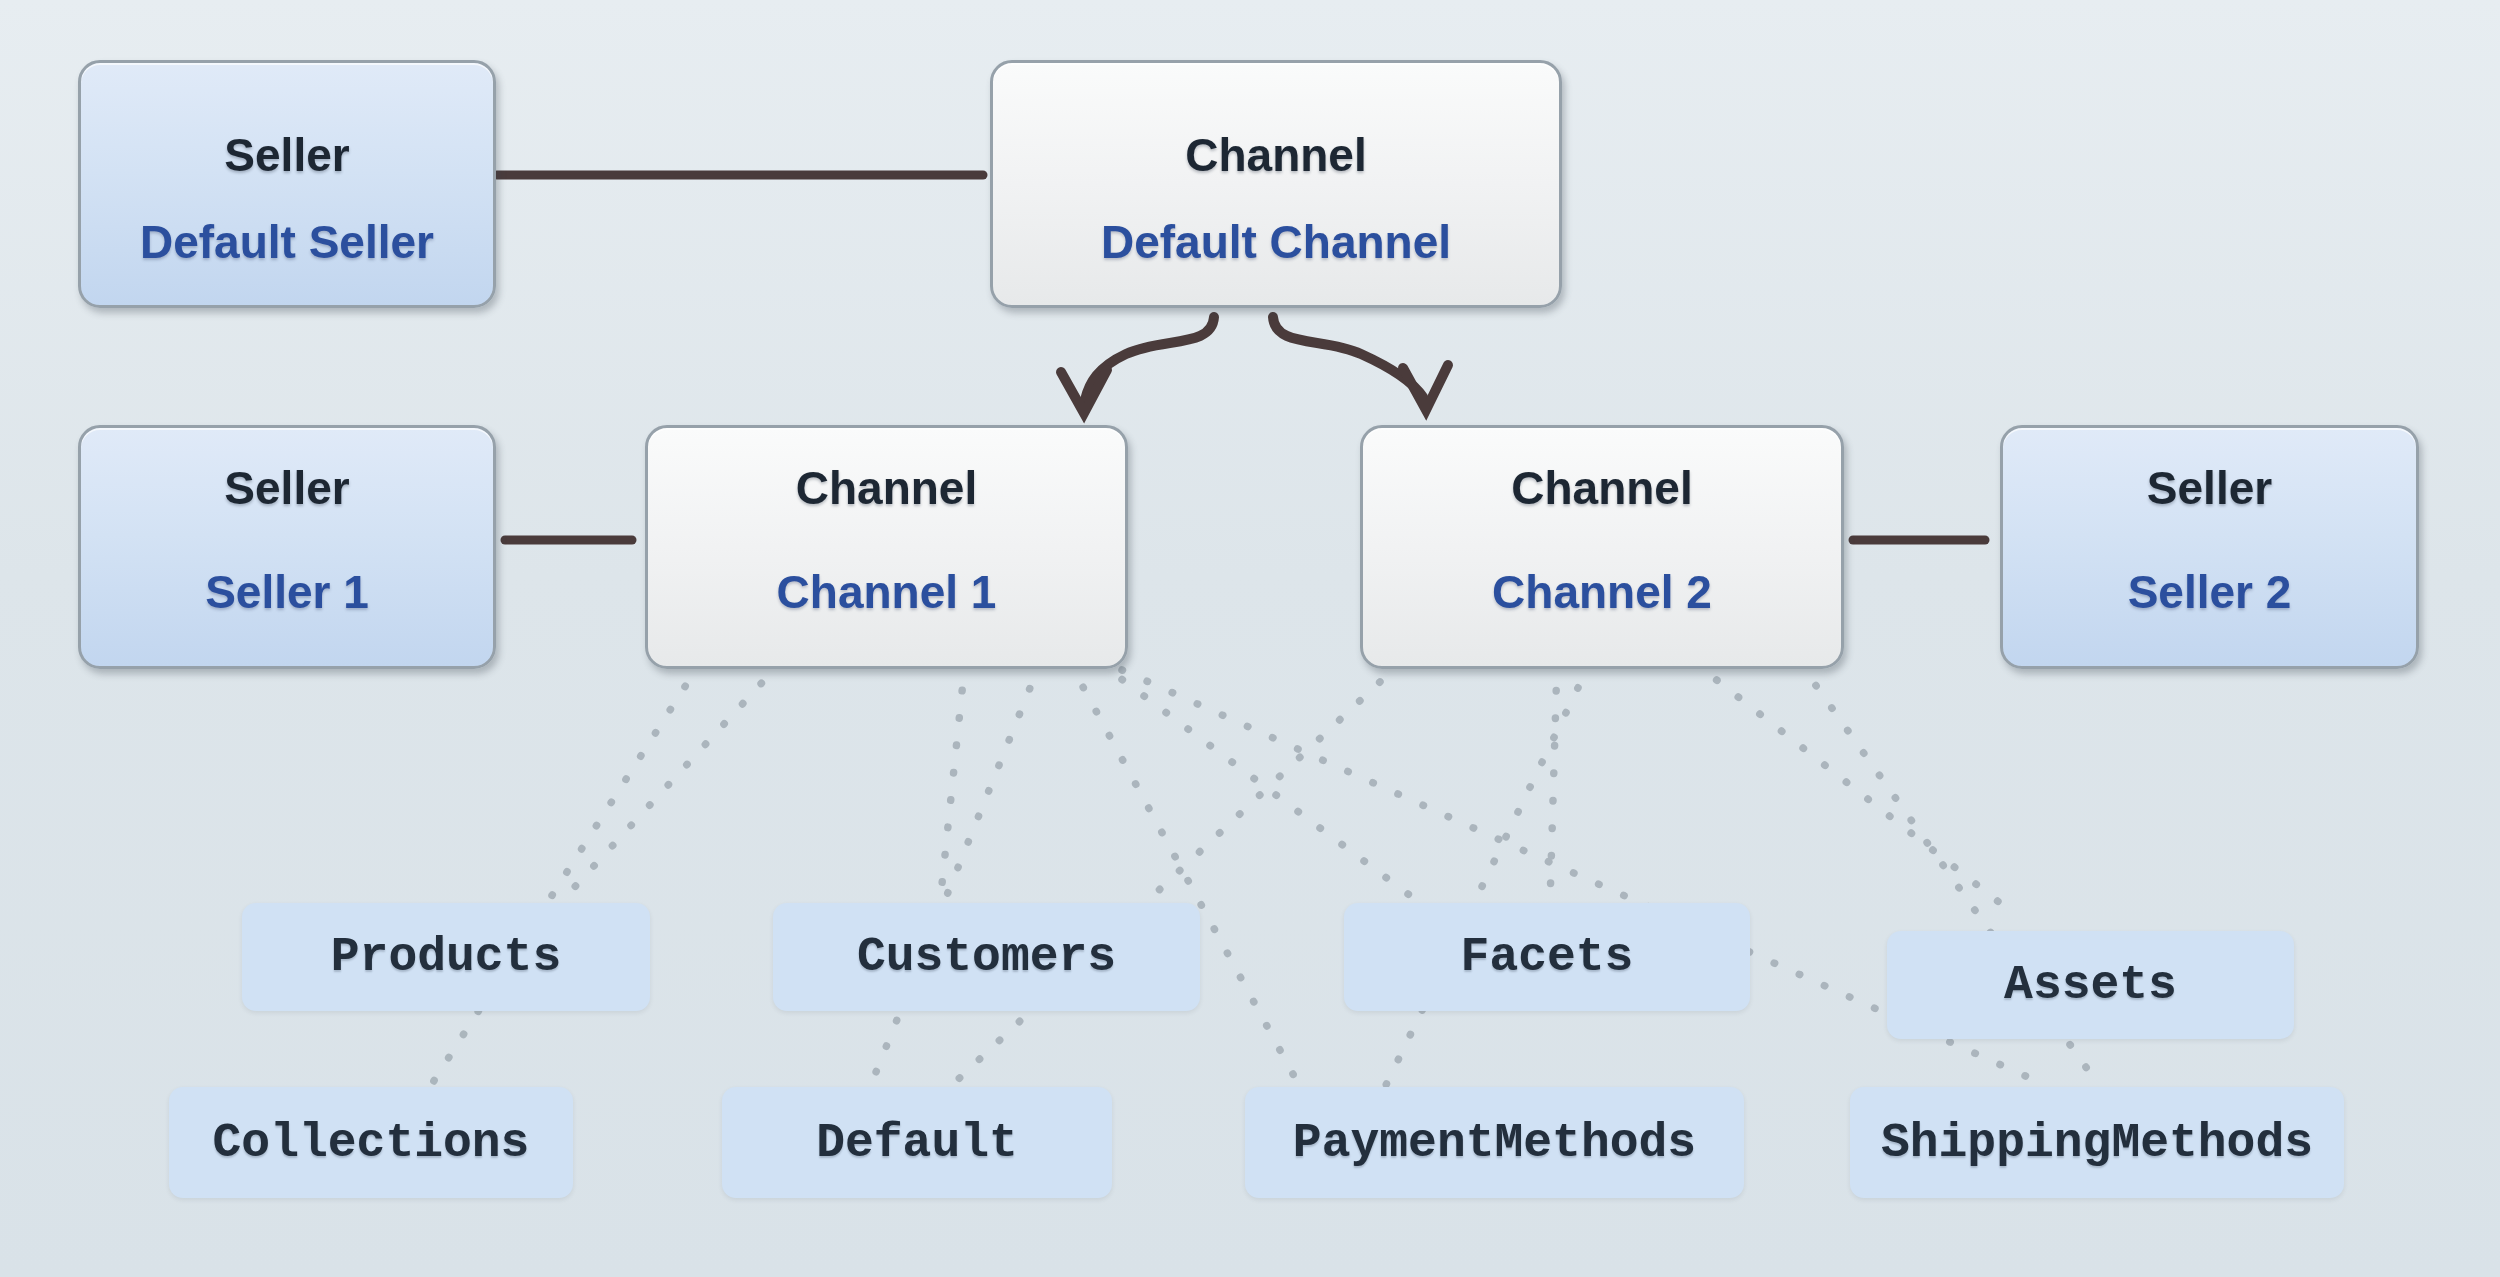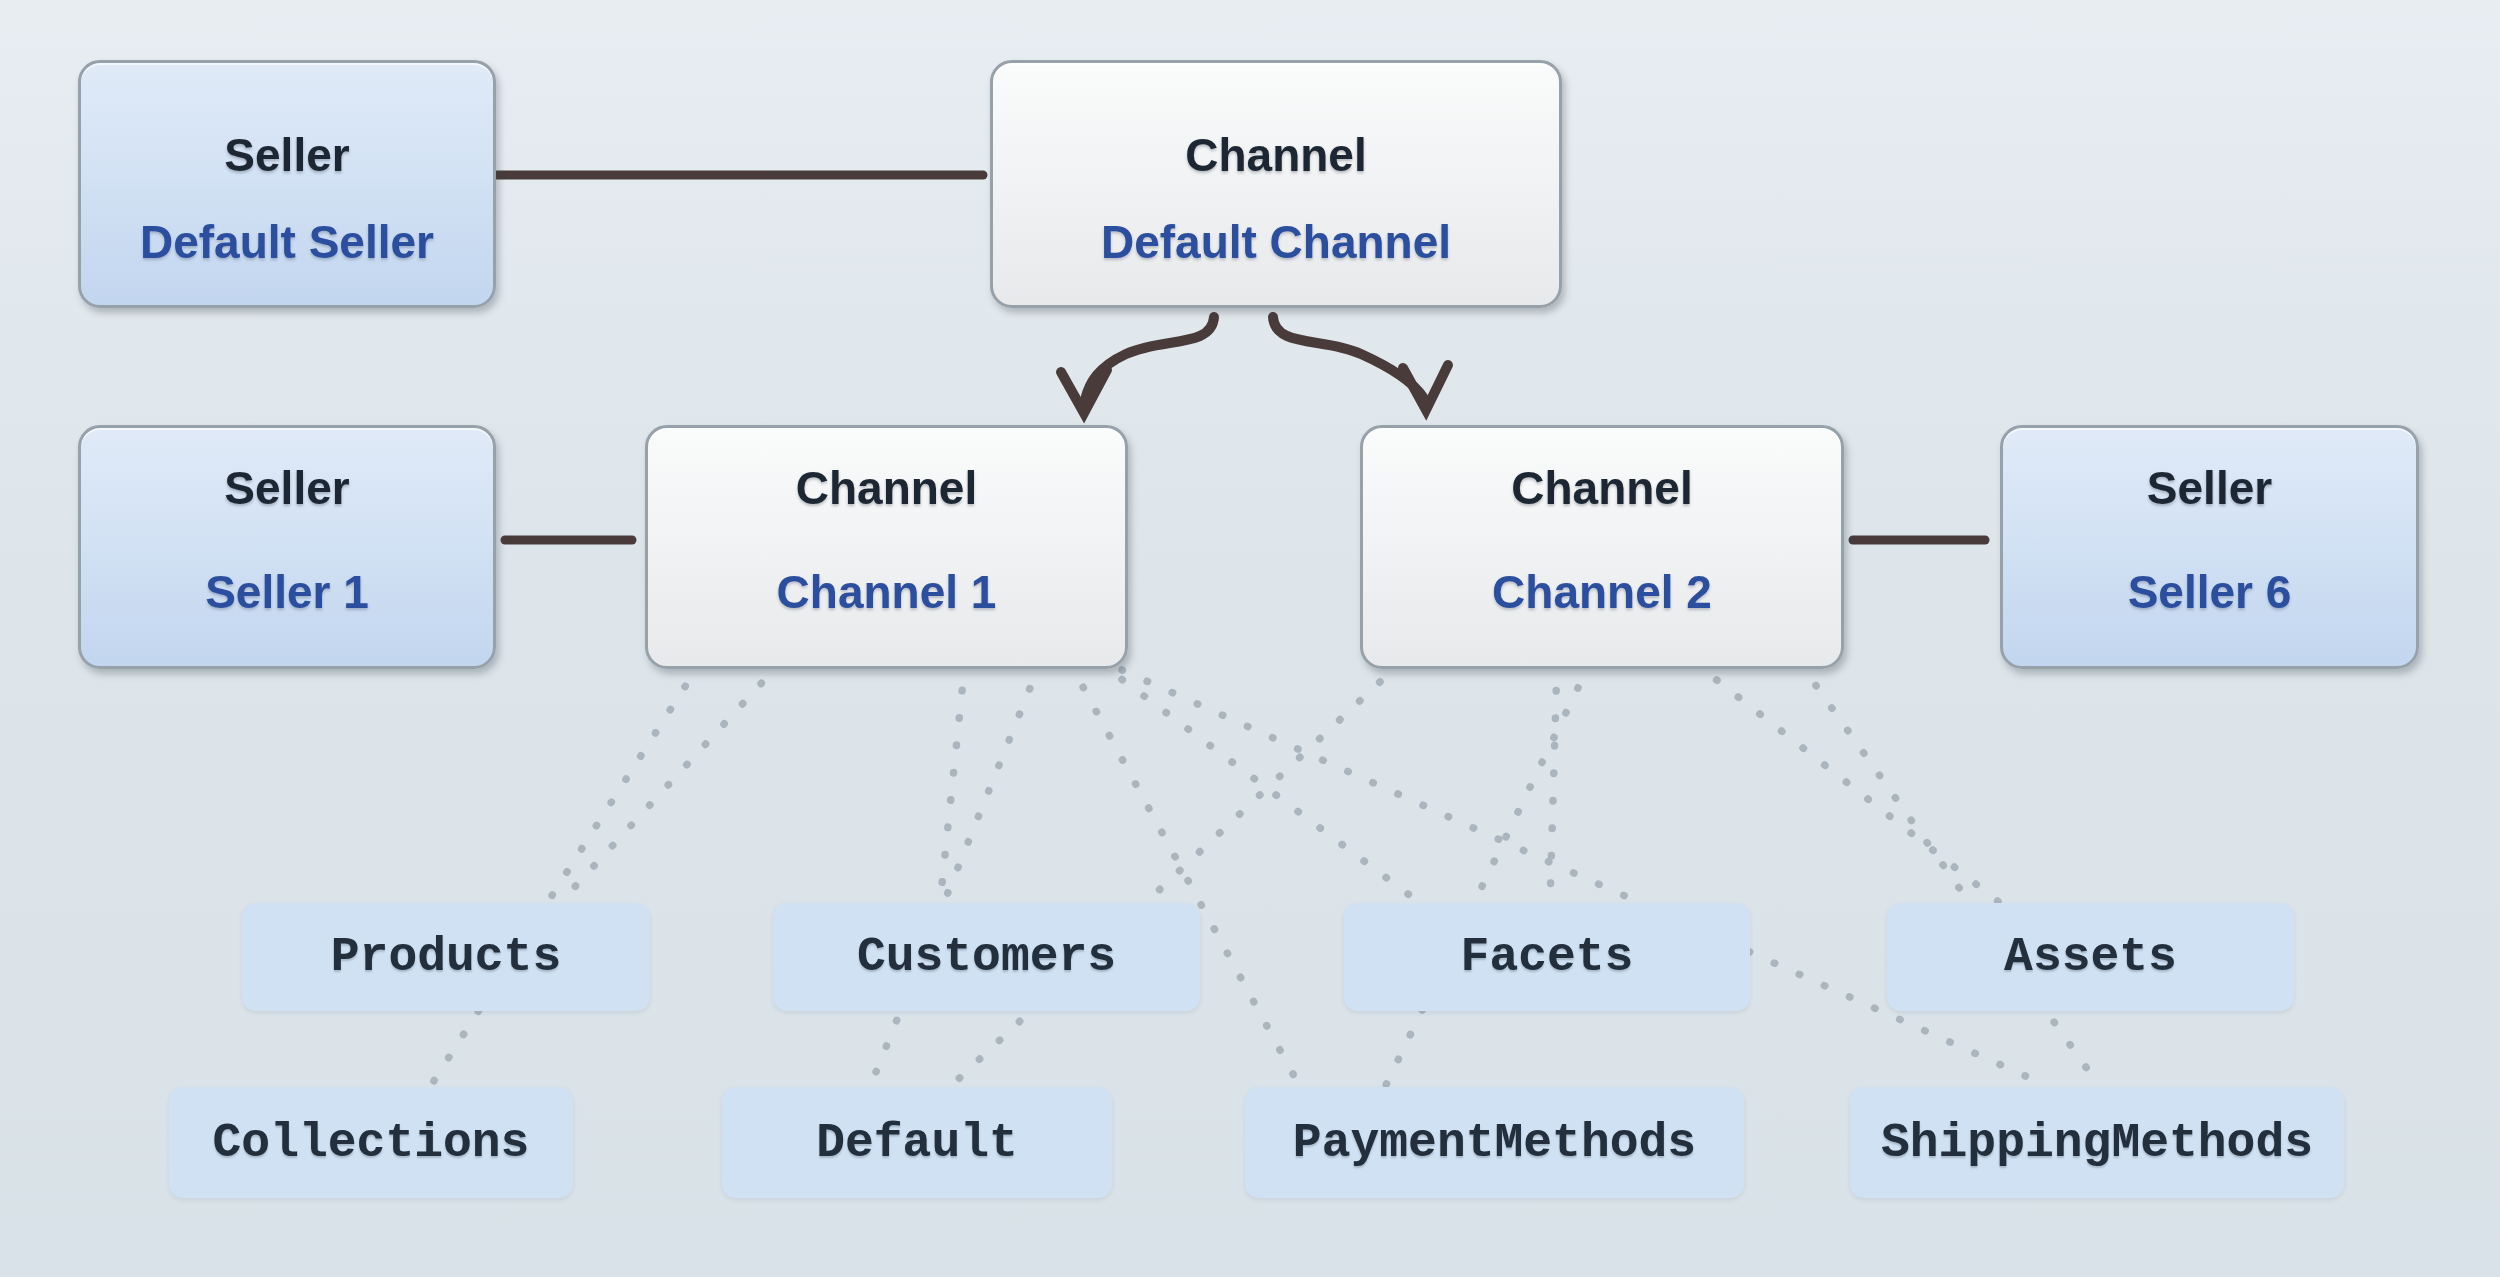--- a/index.html
+++ b/index.html
@@ -98,26 +98,26 @@
     <div class="node-name">Channel 1</div>
   </div>
 
   <div class="node channel row2" style="left:1360px;top:425px;width:478px;height:238px;">
     <div class="type-label">Channel</div>
     <div class="node-name">Channel 2</div>
   </div>
 
   <div class="node seller row2" style="left:2000px;top:425px;width:413px;height:238px;">
     <div class="type-label">Seller</div>
-    <div class="node-name">Seller 6</div>
+    <div class="node-name">Seller 2</div>
   </div>
 
   <div class="entity" style="left:242px;top:903px;width:408px;height:108px;">Products</div>
   <div class="entity" style="left:773px;top:903px;width:427px;height:108px;">Customers</div>
   <div class="entity" style="left:1344px;top:903px;width:406px;height:108px;">Facets</div>
-  <div class="entity" style="left:1887px;top:903px;width:407px;height:108px;">Assets</div>
+  <div class="entity" style="left:1887px;top:931px;width:407px;height:108px;">Assets</div>
 
   <div class="entity" style="left:169px;top:1087px;width:404px;height:111px;">Collections</div>
   <div class="entity" style="left:722px;top:1087px;width:390px;height:111px;">Default</div>
   <div class="entity" style="left:1245px;top:1087px;width:499px;height:111px;">PaymentMethods</div>
   <div class="entity" style="left:1850px;top:1087px;width:494px;height:111px;">ShippingMethods</div>
 
 </div>
 
 </body></html>

